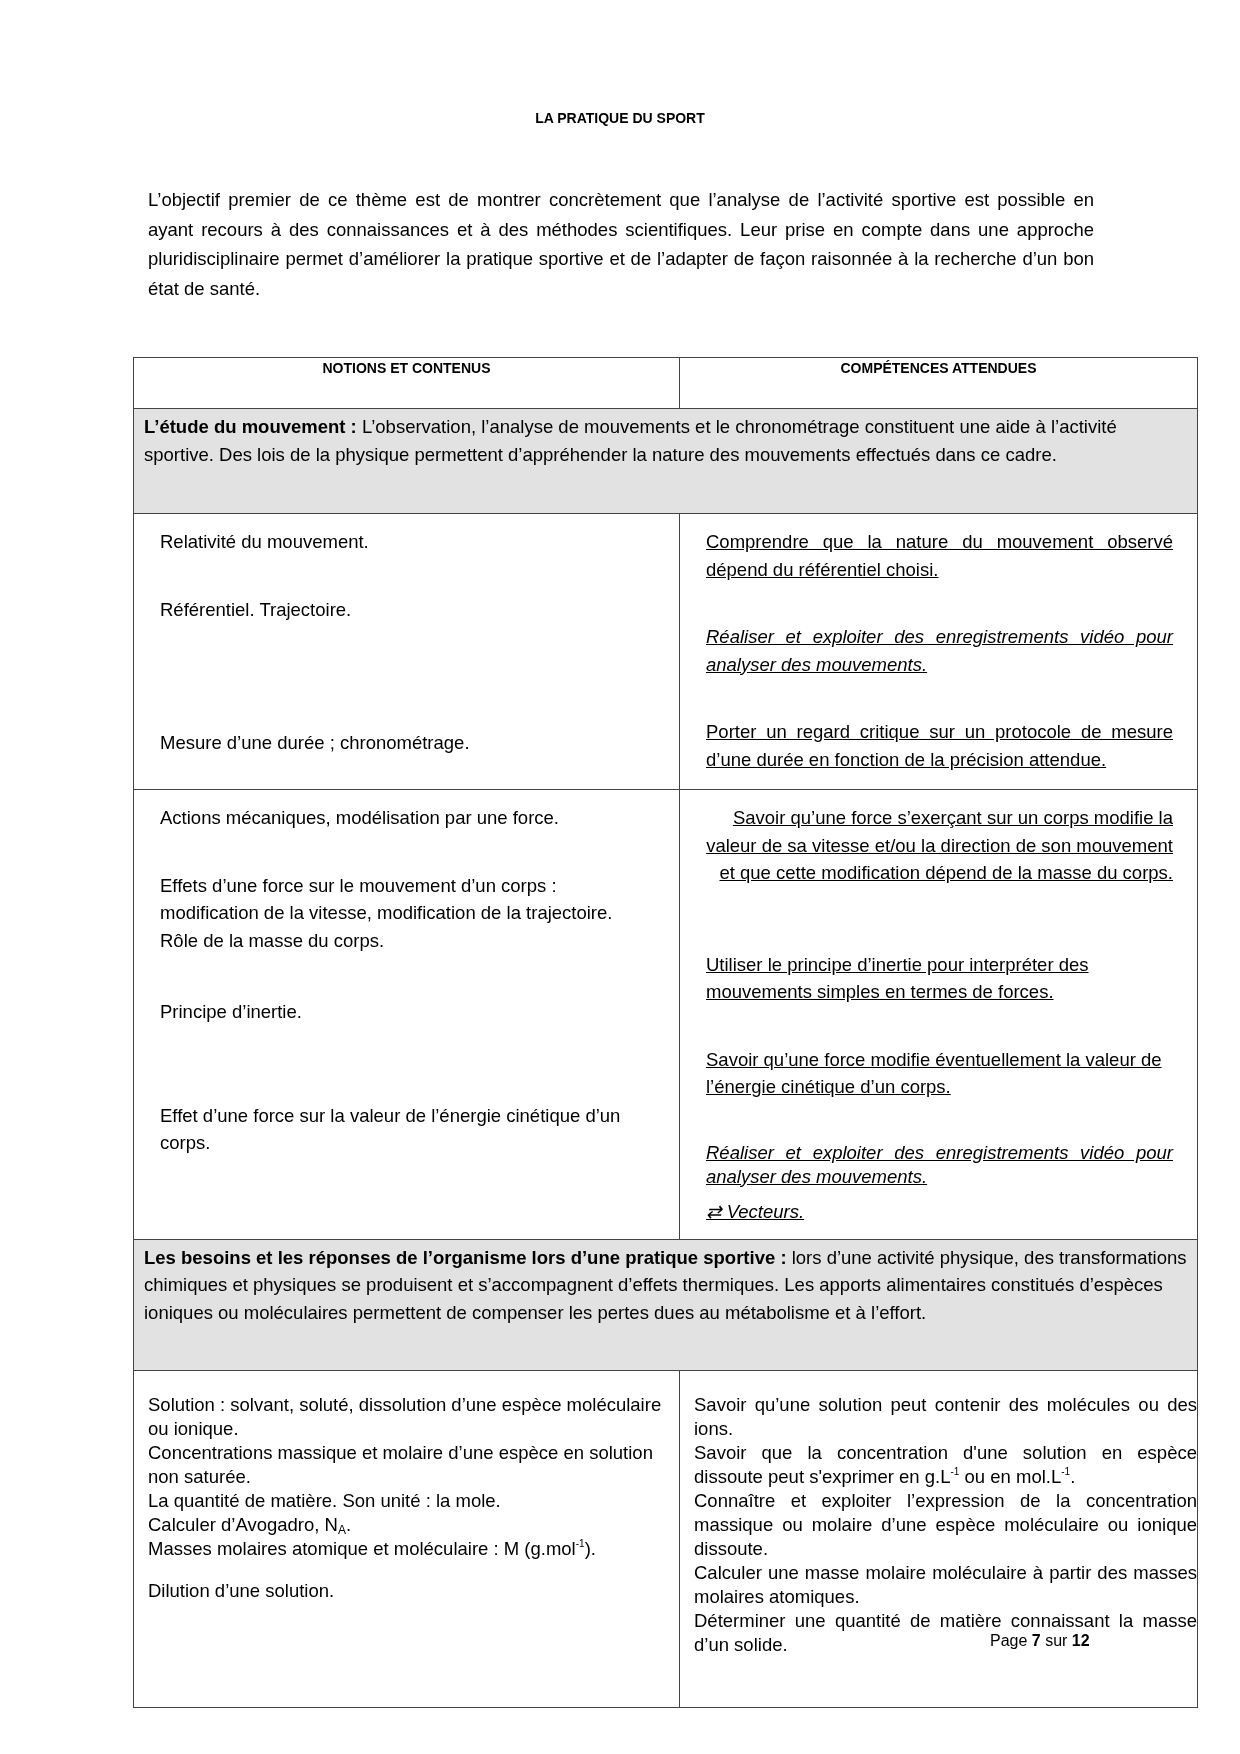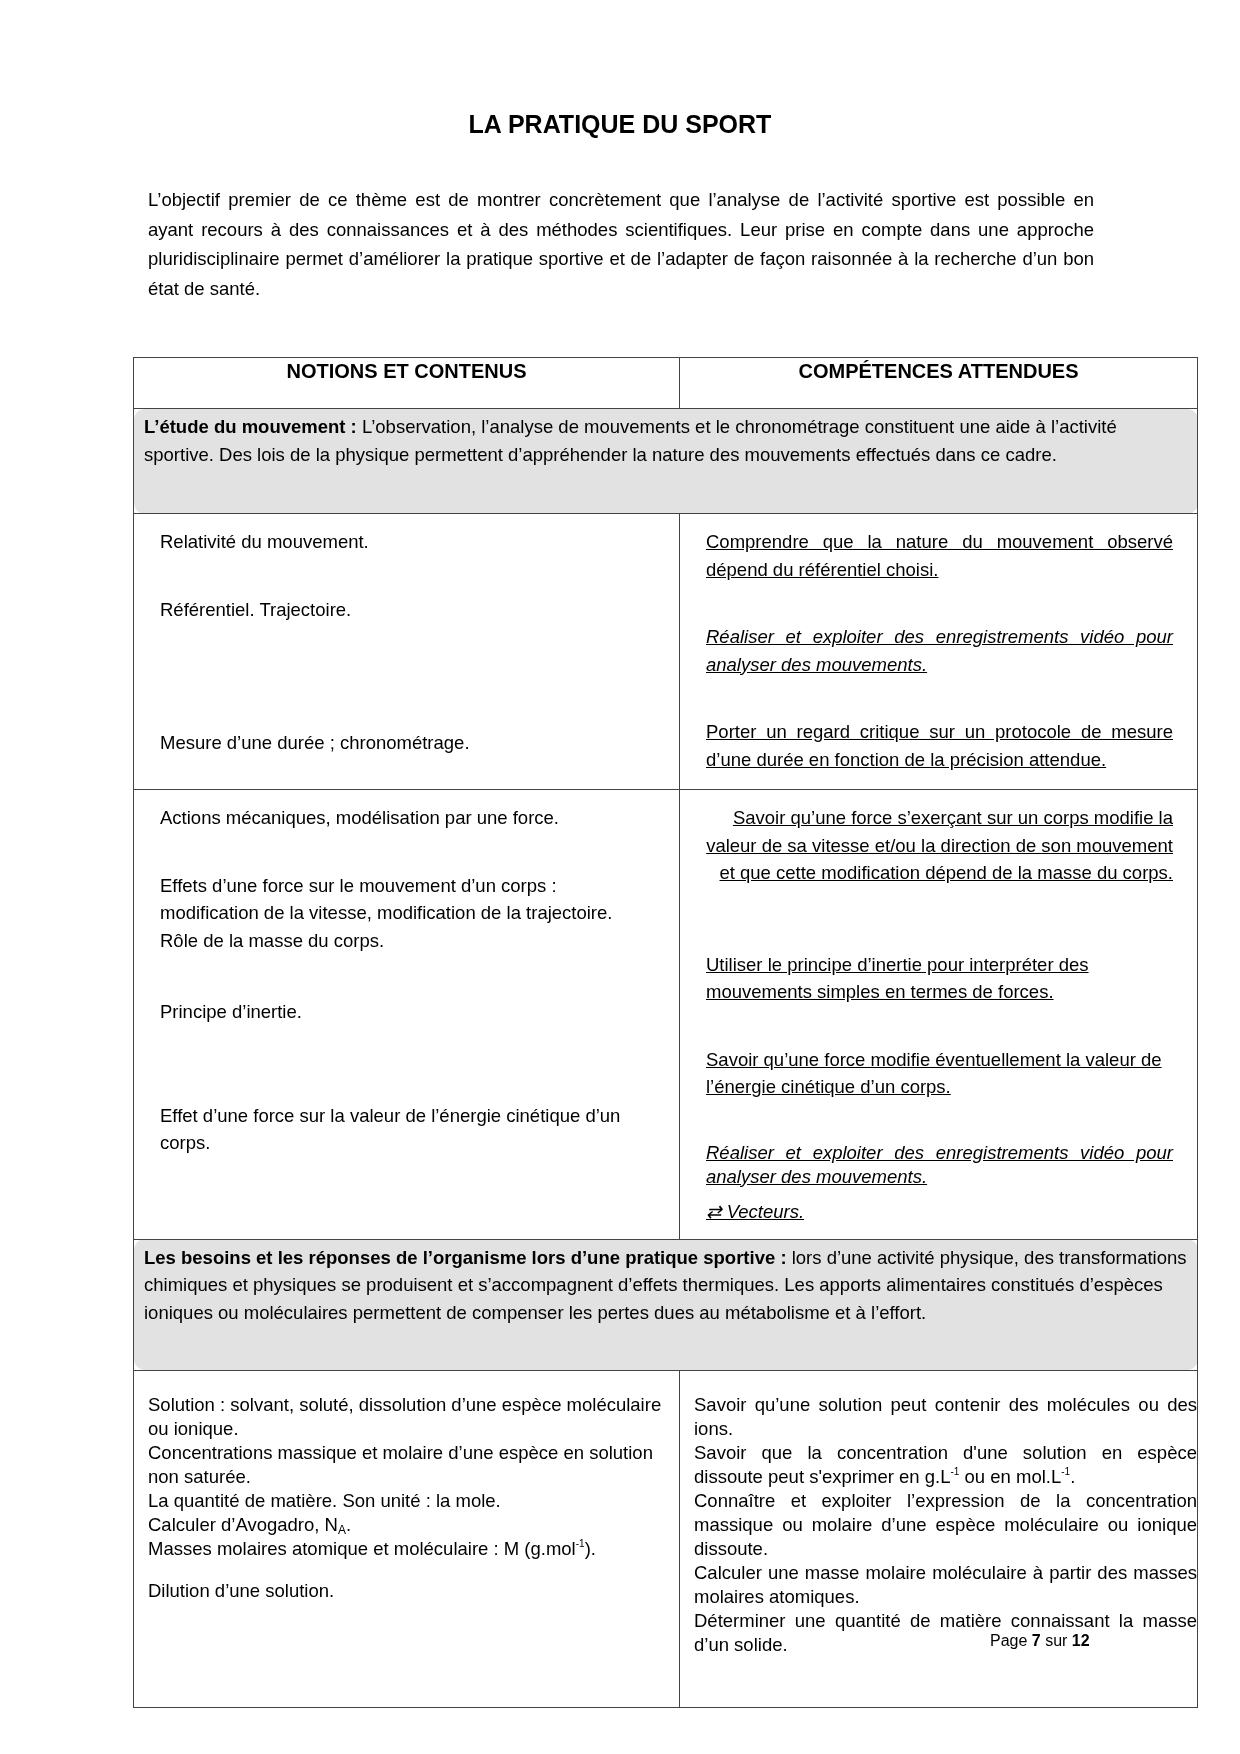--- a/index.html
+++ b/index.html
@@ -2,41 +2,41 @@
 <html><head>
   <meta charset="utf-8">
   <style>
     html, body { margin: 0; padding: 0; background: #ffffff; }
     body {
       width: 1240px; height: 1754px; position: relative; overflow: hidden;
       font-family: "Liberation Sans", sans-serif; color: #000;
     }
     .title {
       position: absolute; left: 0; right: 0; top: 110px;
-      text-align: center; font-weight: bold; font-size: 25px;
+      text-align: center; font-weight: bold; font-size: 14px;
     }
     .intro {
       position: absolute; left: 148px; width: 946px; top: 185px;
       font-size: 18.5px; line-height: 29.5px; text-align: justify;
     }
     .intro p { margin: 0; }
     table.prog {
       position: absolute; left: 133px; top: 357px; width: 1064px;
       border-collapse: collapse; table-layout: fixed;
       font-size: 18.5px;
     }
     table.prog td, table.prog th {
       border: 1.5px solid #444; vertical-align: top;
     }
     th.head {
-      height: 48px; font-weight: bold; font-size: 20px; text-align: center;
+      height: 48px; font-weight: bold; font-size: 14px; text-align: center;
       padding: 2px 8px 0 8px; vertical-align: top;
     }
     td.band {
-      background: #e2e2e2; padding: 4px 10px 6px 10px; line-height: 27.5px; border-radius: 11px;
+      background: #e2e2e2; padding: 4px 10px 6px 10px; line-height: 27.5px;
     }
     td.band b { font-weight: bold; }
     td.cell { padding: 2px 12px 4px 14px; line-height: 27.5px; }
     td.cell.right { text-align: justify; text-decoration: underline; }
     .para { margin: 12px; }
     .it { font-style: italic; }
     td.chem { padding: 22px 0 20px 14px; line-height: 24px; font-size: 18.5px; }
     td.chem.right { text-align: justify; margin-top: 8px; }
     sup { font-size: 10px; vertical-align: 8px; line-height: 0; }
     sub { font-size: 12px; vertical-align: -3px; line-height: 0; }

